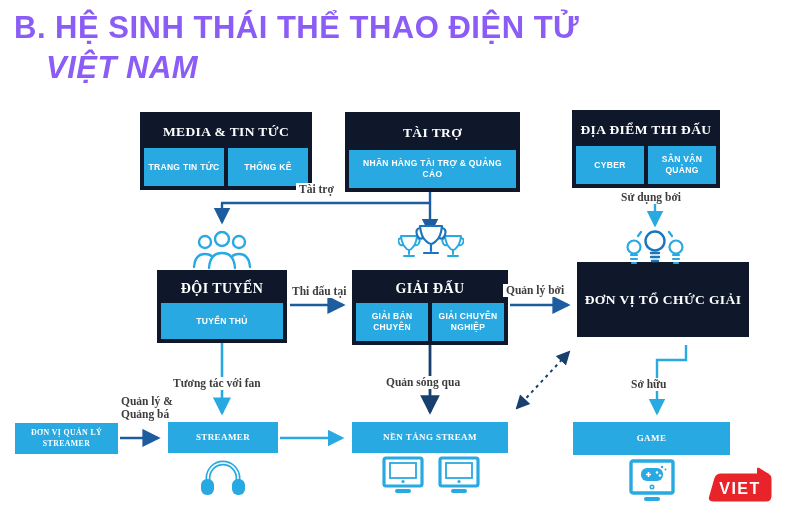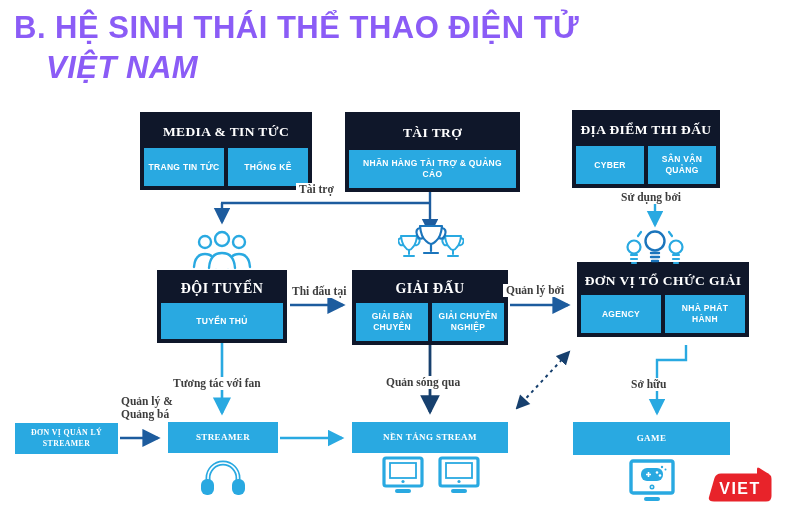--- a/index.html
+++ b/index.html
@@ -121,24 +121,20 @@
   <div class="bigbox" style="left:352px;top:270px;width:156px;height:75px">
     <div class="bighead" style="font-size:14px">GIẢI ĐẤU</div>
     <div class="subrow">
       <div class="sub">GIẢI BÁN CHUYÊN</div>
       <div class="sub">GIẢI CHUYÊN NGHIỆP</div>
     </div>
   </div>
 
   <div class="bigbox" style="left:577px;top:262px;width:172px;height:75px">
     <div class="bighead">ĐƠN VỊ TỔ CHỨC GIẢI</div>
-    <div class="subrow">
-      <div class="sub">AGENCY</div>
-      <div class="sub">NHÀ PHÁT HÀNH</div>
-    </div>
   </div>
 
   <div class="litebox" style="left:15px;top:423px;width:103px;height:31px;font-size:7.8px">ĐƠN VỊ QUẢN LÝ STREAMER</div>
   <div class="litebox" style="left:168px;top:422px;width:110px;height:31px">STREAMER</div>
   <div class="litebox" style="left:352px;top:422px;width:156px;height:31px">NỀN TẢNG STREAM</div>
   <div class="litebox" style="left:573px;top:422px;width:157px;height:33px">GAME</div>
 
   <div class="elabel" style="left:296px;top:183px">Tài trợ</div>
   <div class="elabel" style="left:618px;top:191px">Sử dụng bởi</div>
   <div class="elabel" style="left:289px;top:285px">Thi đấu tại</div>

